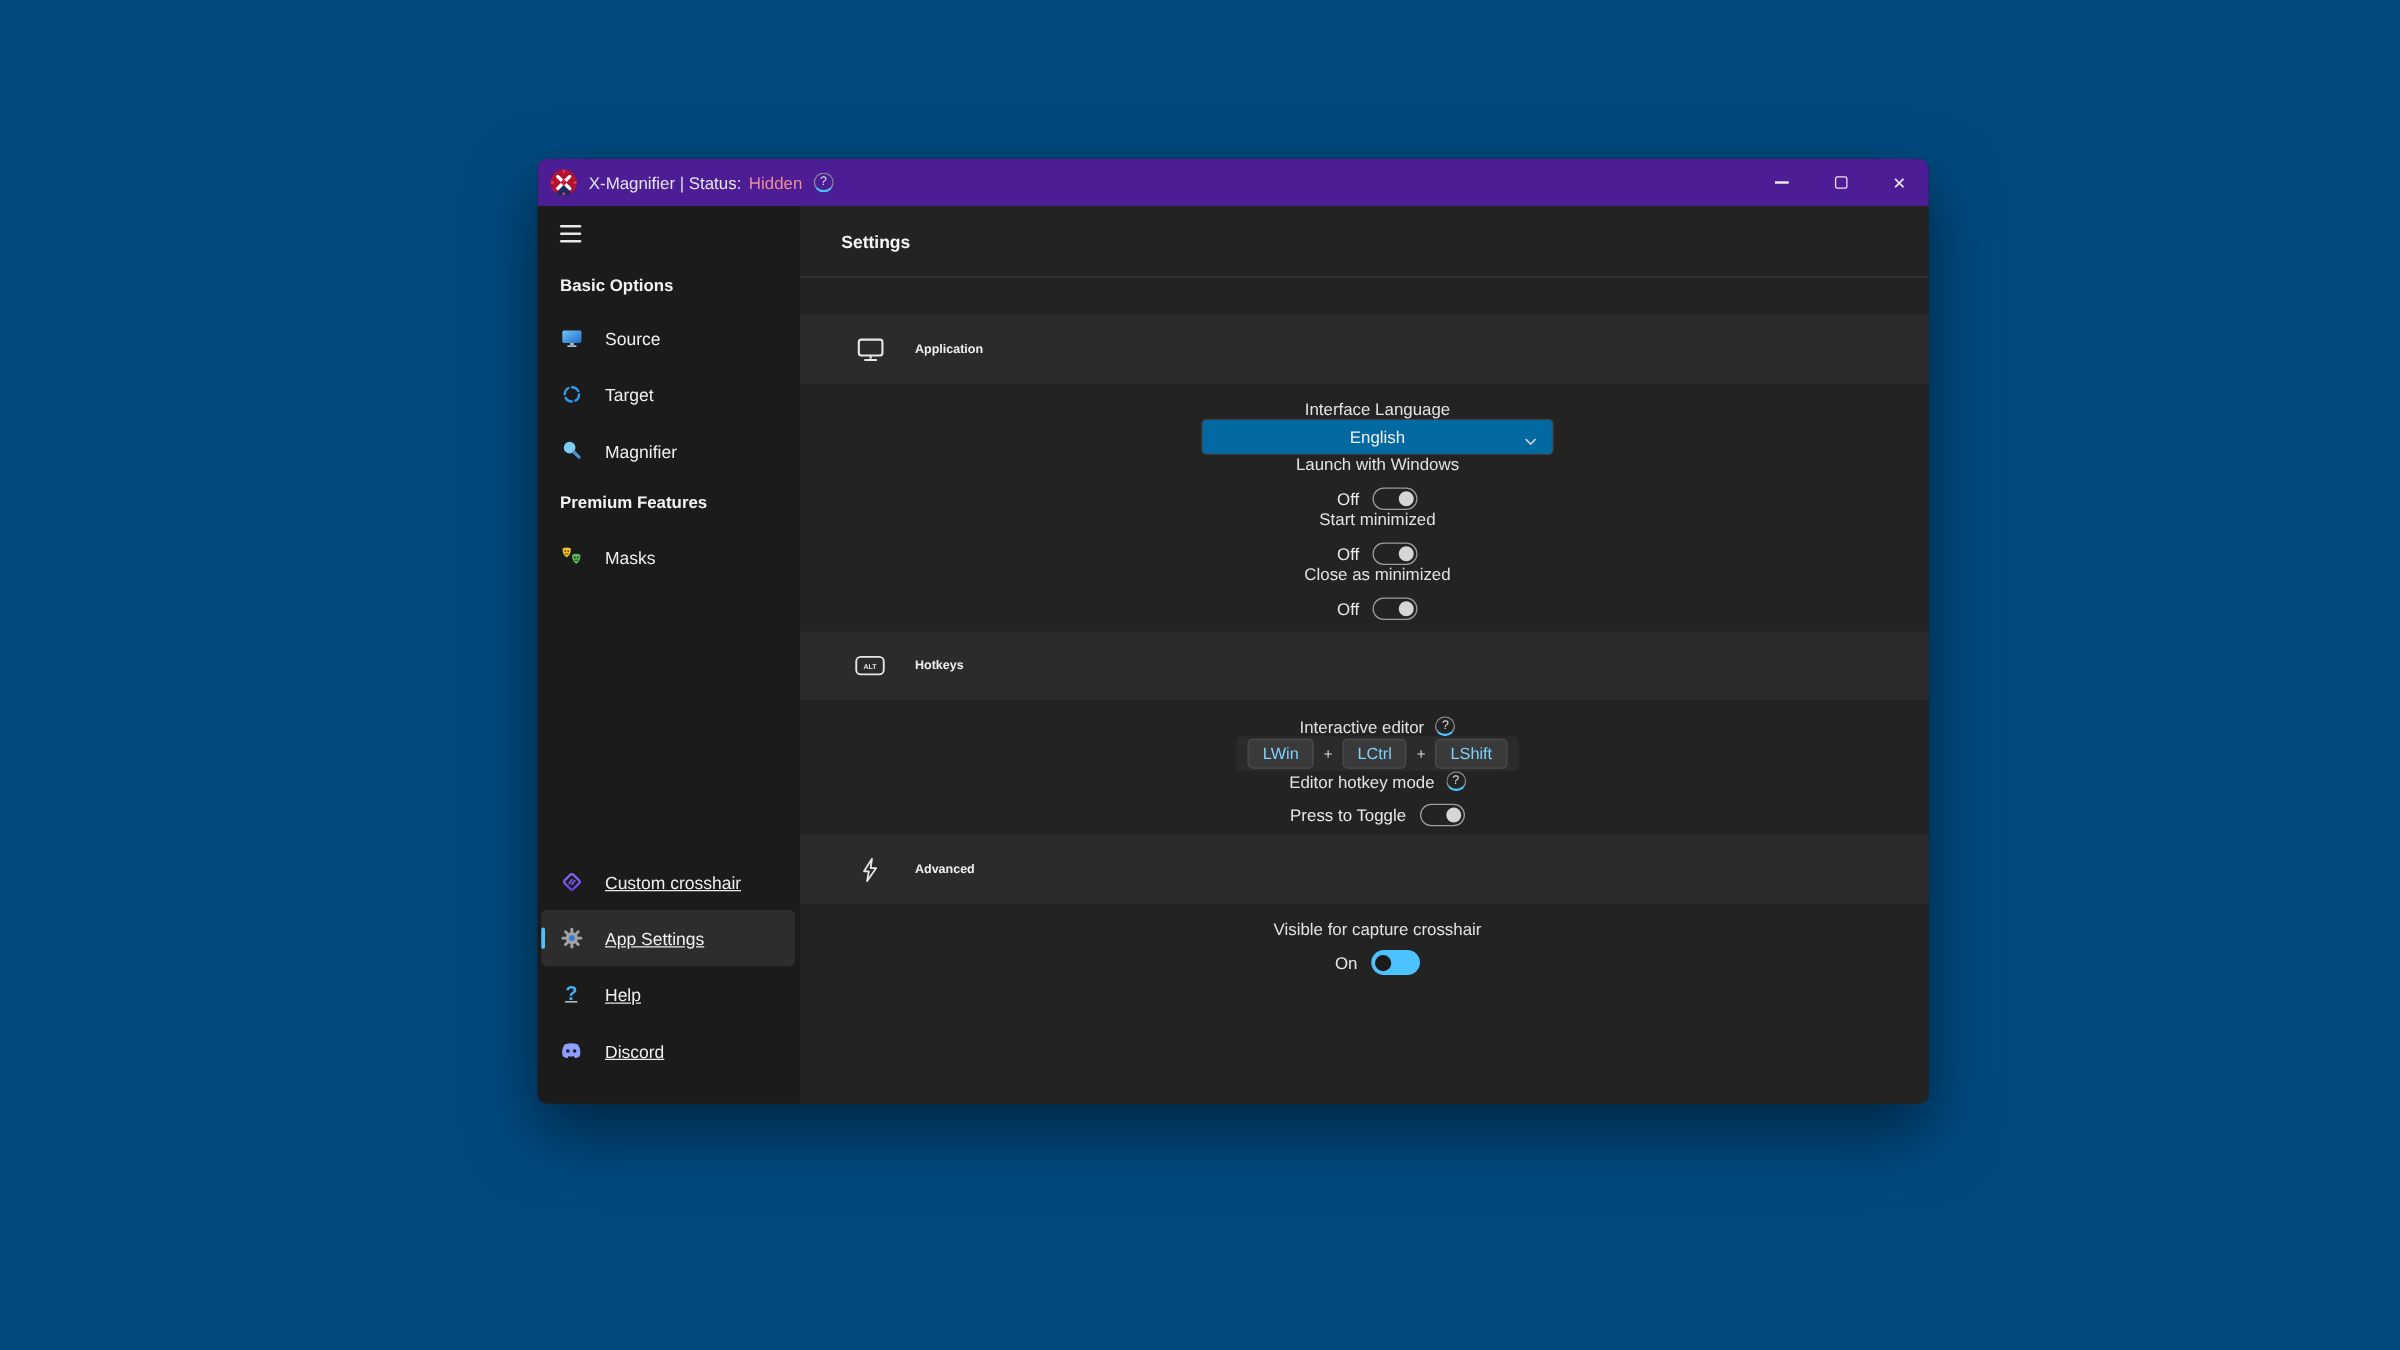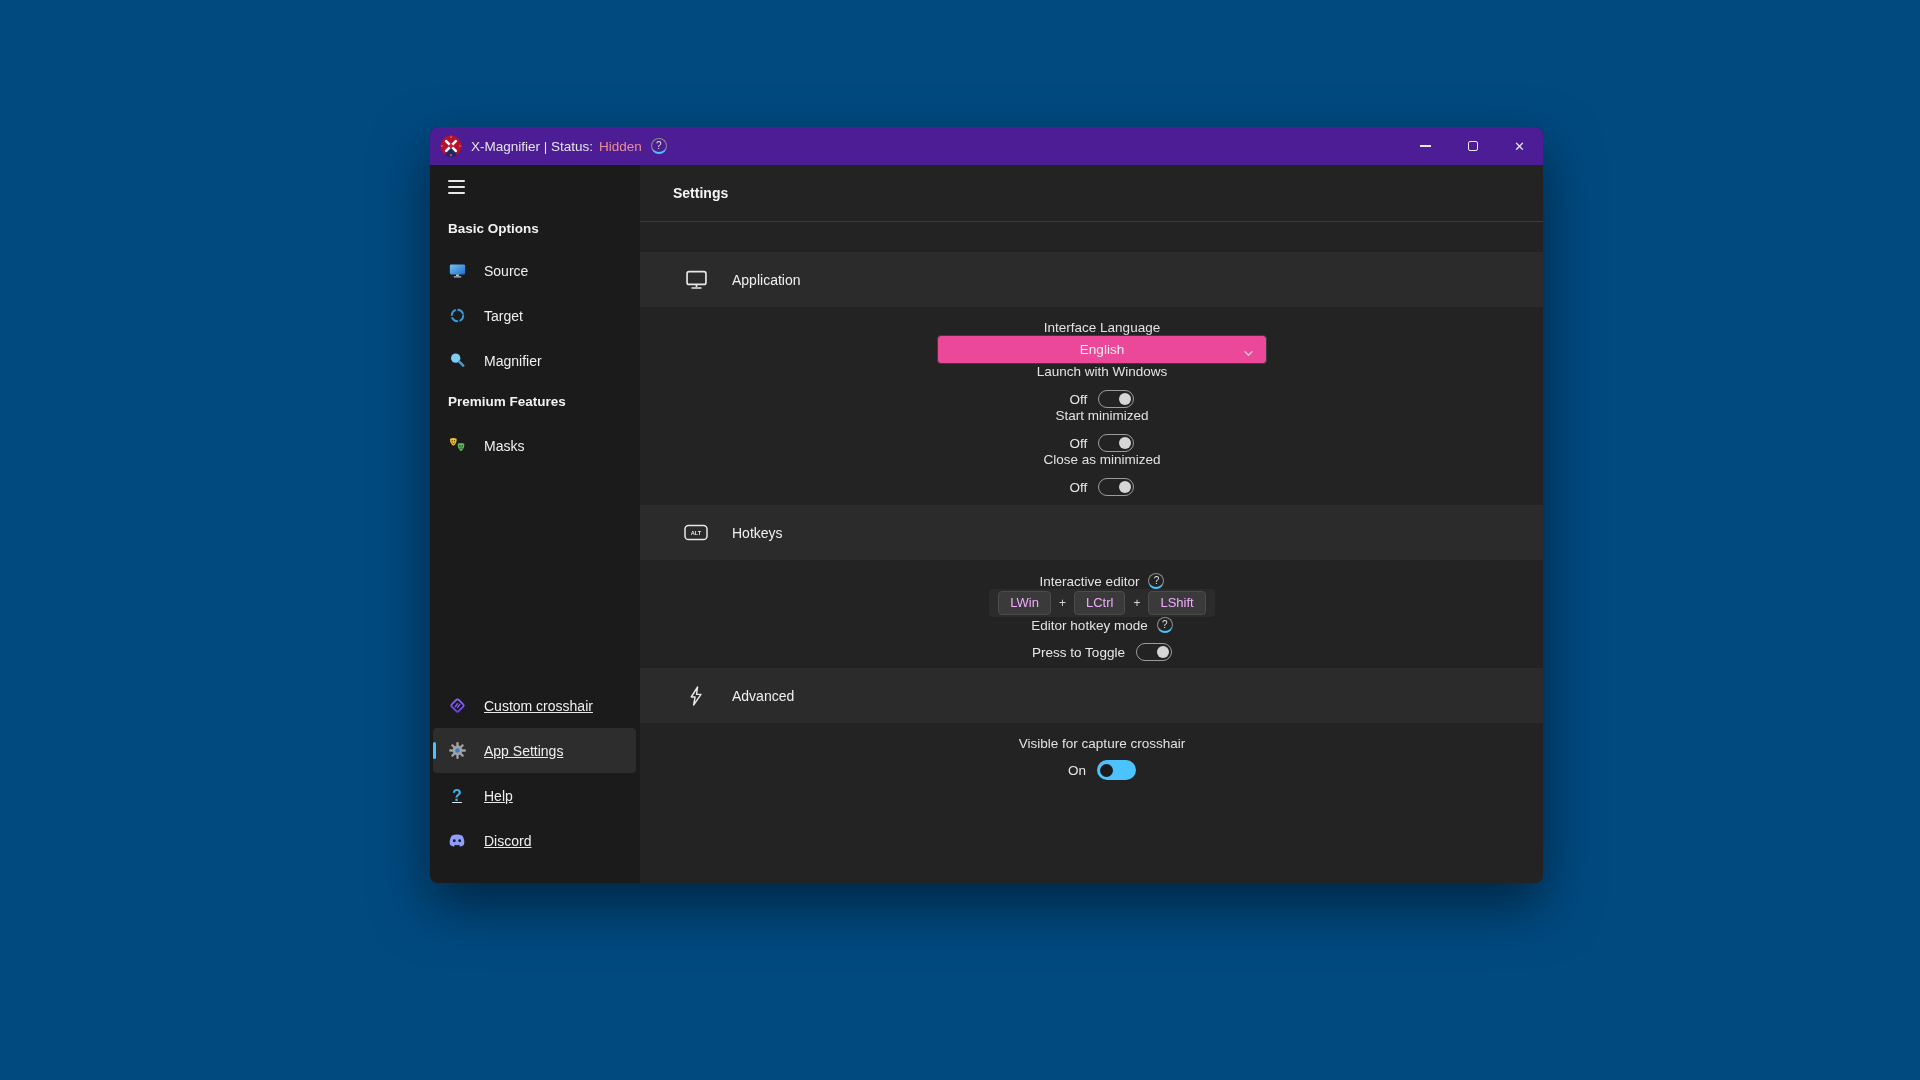--- a/index.html
+++ b/index.html
@@ -59,51 +59,51 @@
   .main { flex:1; background:#232323; display:flex; flex-direction:column; min-width:0; }
   .main-header { flex:0 0 57px; border-bottom:1px solid #3a3a3a; display:flex; align-items:center; padding-left:33px; }
   .main-header h1 { font-size:14px; font-weight:600; color:#f5f5f5; }
   .section-bar {
     height:55px; background:#2b2b2b; display:flex; align-items:center;
     padding-left:44px; gap:24px; flex:0 0 55px;
   }
   .section-bar.app { margin-top:30px; }
   .section-bar.hot { margin-top:9px; }
   .section-bar.adv { margin-top:7px; }
-  .section-title { font-size:14px; font-weight:400; color:#f0f0f0; }
+  .section-title { font-size:10px; font-weight:700; color:#f0f0f0; }
   .section-icon { width:24px; display:flex; align-items:center; justify-content:center; }
   .rows { padding-top:13px; }
   .row {
     height:44px; display:flex; align-items:center; justify-content:space-between;
     padding:0 21px 0 42px; font-size:13.5px; color:#e2e2e2;flex-direction:column;
   }
   .row-left { display:flex; align-items:center; }
   .row-right { display:flex; align-items:center; gap:11px; }
   .state-label { font-size:13.5px; color:#e8e8e8; }
   
   .dropdown {
-    width:330px; height:35px; background:#ec4899; border:1px solid #3c3c3c;
+    width:282px; height:35px; background:#0369a1; border:1px solid #3c3c3c;
     border-radius:4px; display:flex; align-items:center; position:relative;
   }
   .dropdown-value { flex:1; text-align:center; font-size:13.5px; color:#f0f0f0; }
   .chevron { position:absolute; right:12px; top:14px; display:flex; }
   
   .toggle { position:relative; width:36px; height:18px; border-radius:10px; }
   .toggle.off { border:1px solid #9c9c9c; background:transparent; }
   .toggle.off .knob { position:absolute; right:2px; top:2px; width:12px; height:12px; border-radius:50%; background:#d6d6d6; }
   .toggle.on { background:#4cc2ff; width:39px; height:20px; }
   .toggle.on .knob { position:absolute; left:3px; top:3.5px; width:13px; height:13px; border-radius:50%; background:#1b1b1b; }
   
   .keys-box {
     height:38px; background:#2b2b2b; border-radius:4px; display:flex;
     align-items:center; padding:0 9px; gap:8px;
   }
   .key-chip {
     background:#3a3a3a; border:1px solid #4c4c4c; border-radius:4px;
-    padding:4px 11px; font-size:13px; color:#f0abfc; line-height:1.15;
+    padding:4px 11px; font-size:13px; color:#7dd3fc; line-height:1.15;
   }
   .key-plus { color:#d8d8d8; font-size:12px; }
 </style>
 </head>
 <body>
 
 <div class="desktop">
   <div class="window">
 
     <div class="titlebar">

